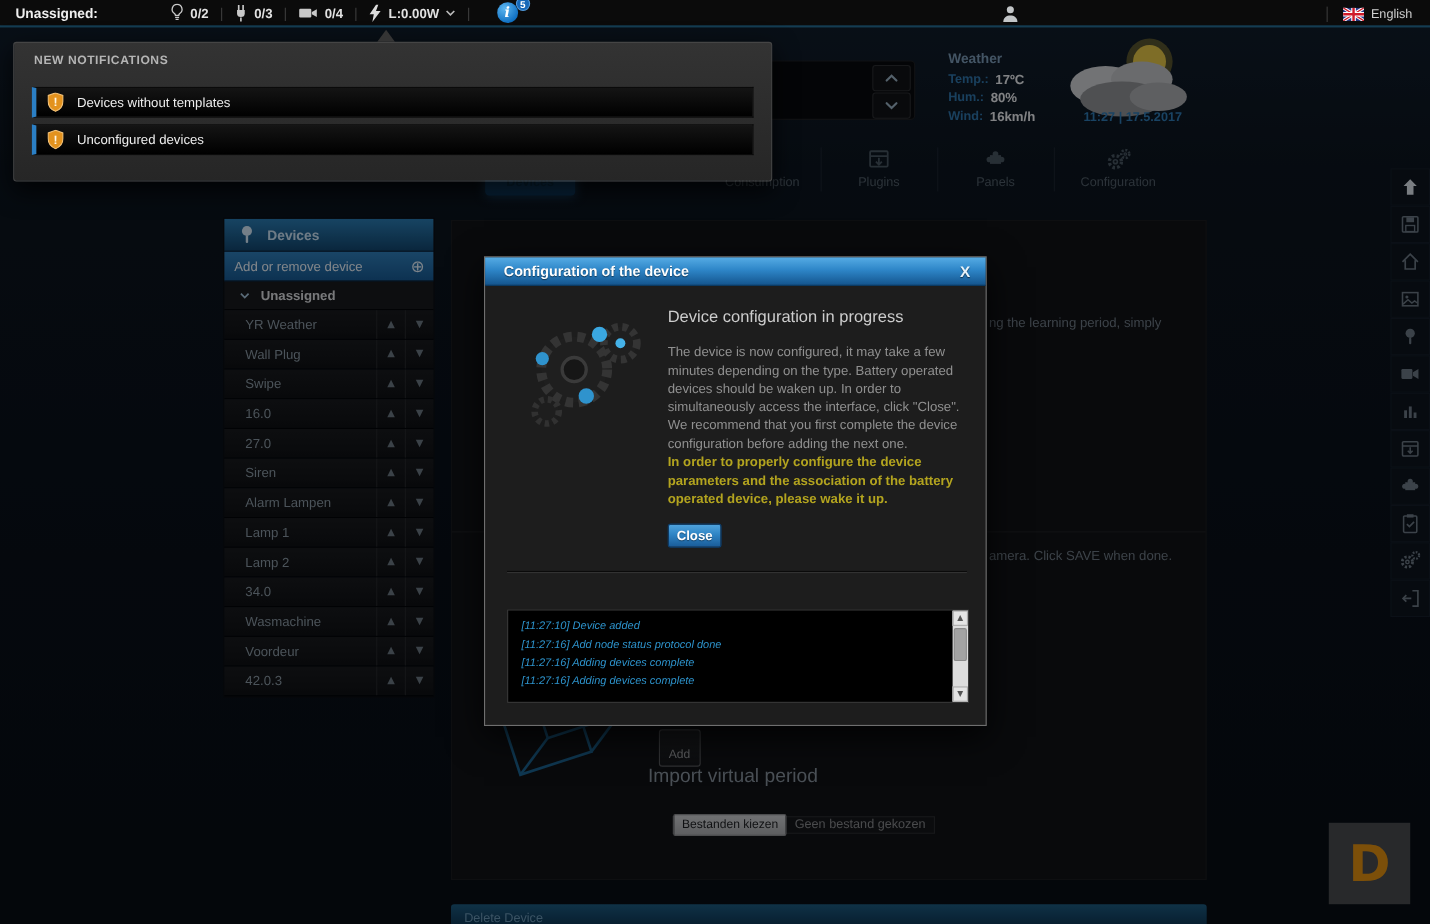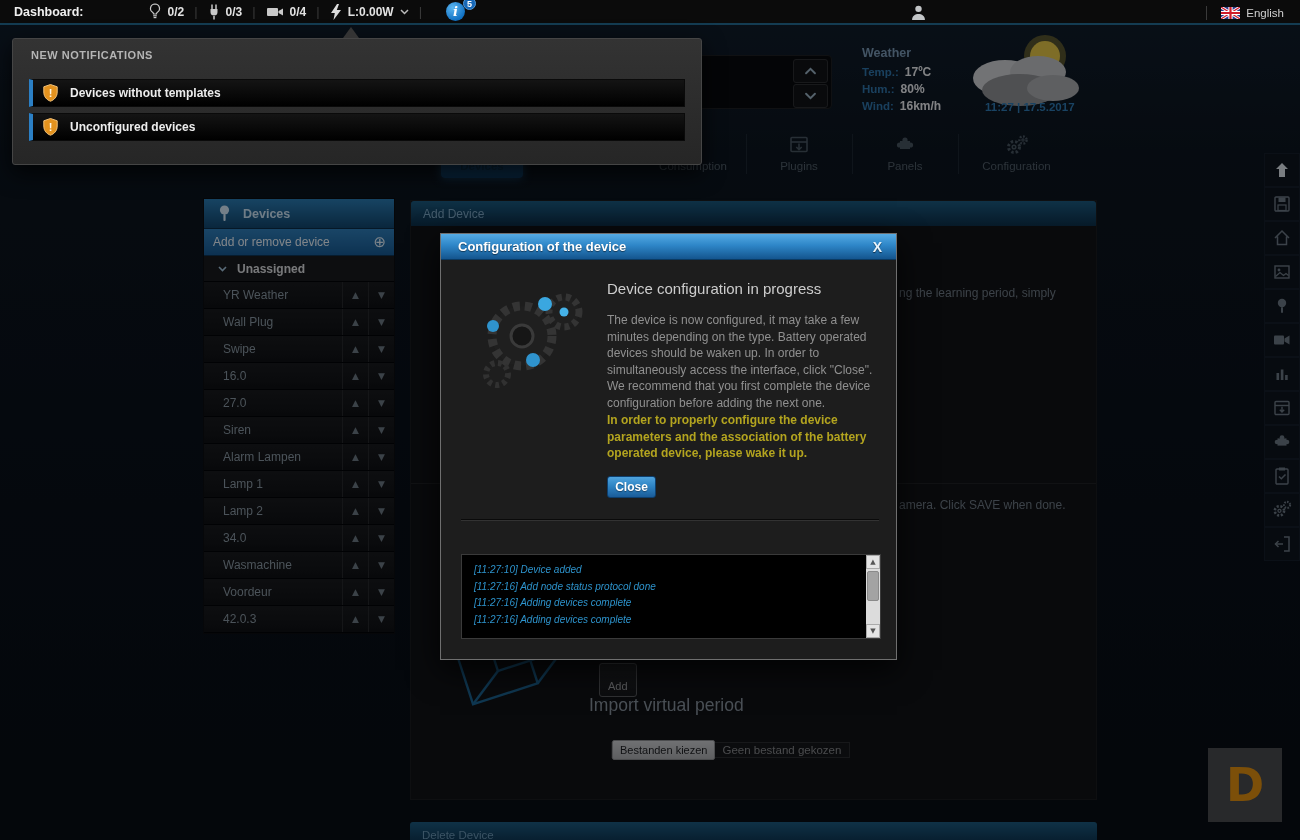--- a/index.html
+++ b/index.html
@@ -42,21 +42,21 @@
     border-bottom:11px solid #343434; }
   #notif-panel { position:absolute; left:12px; top:38px; width:690px; height:127px; z-index:400;
     background:linear-gradient(180deg,#333333,#262626); border:1px solid #454545;
     border-radius:3px; box-shadow:0 8px 22px rgba(0,0,0,0.75); }
   #notif-title { position:absolute; left:18px; top:10px; color:#b5b5b5; font-weight:bold;
     font-size:11px; letter-spacing:0.5px; }
   .notif-item { position:absolute; left:16px; width:656px; height:28px;
     background:linear-gradient(180deg,#141414,#000000); border:1px solid #0a0a0a;
     border-left:4px solid #2b7fc4; display:flex; align-items:center; cursor:pointer; }
   .notif-item .shield { margin:0 12px 0 10px; display:flex; }
-  .notif-item .lbl { color:#ececec; font-weight:bold; font-size:12px; }
+  .notif-item .lbl { color:#ececec; font-weight:normal; font-size:12px; }
 
   
   #ticker { position:absolute; left:400px; top:55px; width:432px; height:54px;
     background:#070707; border:1px solid #1e1e1e; border-radius:4px; }
   .tick-btn { position:absolute; right:3px; width:35px; height:24px; background:#101010;
     border:1px solid #2c2c2c; border-radius:3px; display:flex; align-items:center;
     justify-content:center; cursor:pointer; }
   #weather { position:absolute; left:862px; top:46px; }
   #weather .w-title { color:#7d9cb6; font-weight:bold; font-size:12.5px; margin-bottom:4px; }
   .w-row { display:flex; gap:6px; line-height:17px; }
@@ -384,23 +384,20 @@
         <span class="dev-btn">
           <span>▲</span>
         </span>
         <span class="dev-btn">
           <span>▼</span>
         </span>
       </div>
   </div>
 
   <div id="add-panel">
-    <div class="panel-header">
-      <span class="lbl">Add Device</span>
-    </div>
     <div class="faint-text abs" style="left:488px; top:85px;">ng the learning period, simply</div>
     <div id="ap-divider"></div>
     <div class="faint-text abs" style="left:488px; top:297px;">amera. Click SAVE when done.</div>
     <svg id="cube" width="168" height="128" viewBox="0 0 168 128">
       <g transform="rotate(-18 84 64)" stroke="#1d6e9f" stroke-width="2.4" fill="none" opacity="0.9">
         <rect x="34" y="40" width="68" height="68"></rect>
         <rect x="68" y="16" width="68" height="68"></rect>
         <line x1="34" y1="40" x2="68" y2="16"></line>
           <line x1="102" y1="40" x2="136" y2="16"></line>
         <line x1="34" y1="108" x2="68" y2="84"></line>
@@ -503,21 +500,21 @@
       </div>
   </div>
 
   <div id="d-logo">
     <span>D</span>
   </div>
 
   <div id="dim"></div>
 
   <div id="topbar">
-    <span class="title">Dashboard:</span>
+    <span class="title">Unassigned:</span>
     <span style="width:48px;"></span>
     <span class="tb-group">
       <svg width="12" height="17" viewBox="0 0 12 17">
           <path d="M6 1a4.5 4.5 0 0 1 2.4 8.3c-.5.4-.9.9-.9 1.7h-3c0-.8-.4-1.3-.9-1.7A4.5 4.5 0 0 1 6 1z" fill="none" stroke="#c9c9c9" stroke-width="1.2"></path>
           <line x1="4.2" y1="12.8" x2="7.8" y2="12.8" stroke="#c9c9c9" stroke-width="1.2"></line>
           <line x1="4.6" y1="14.6" x2="7.4" y2="14.6" stroke="#c9c9c9" stroke-width="1.2"></line>
         </svg>
       <span class="tb-val">0/2</span>
     </span>
     <span class="tb-sep">|</span>

